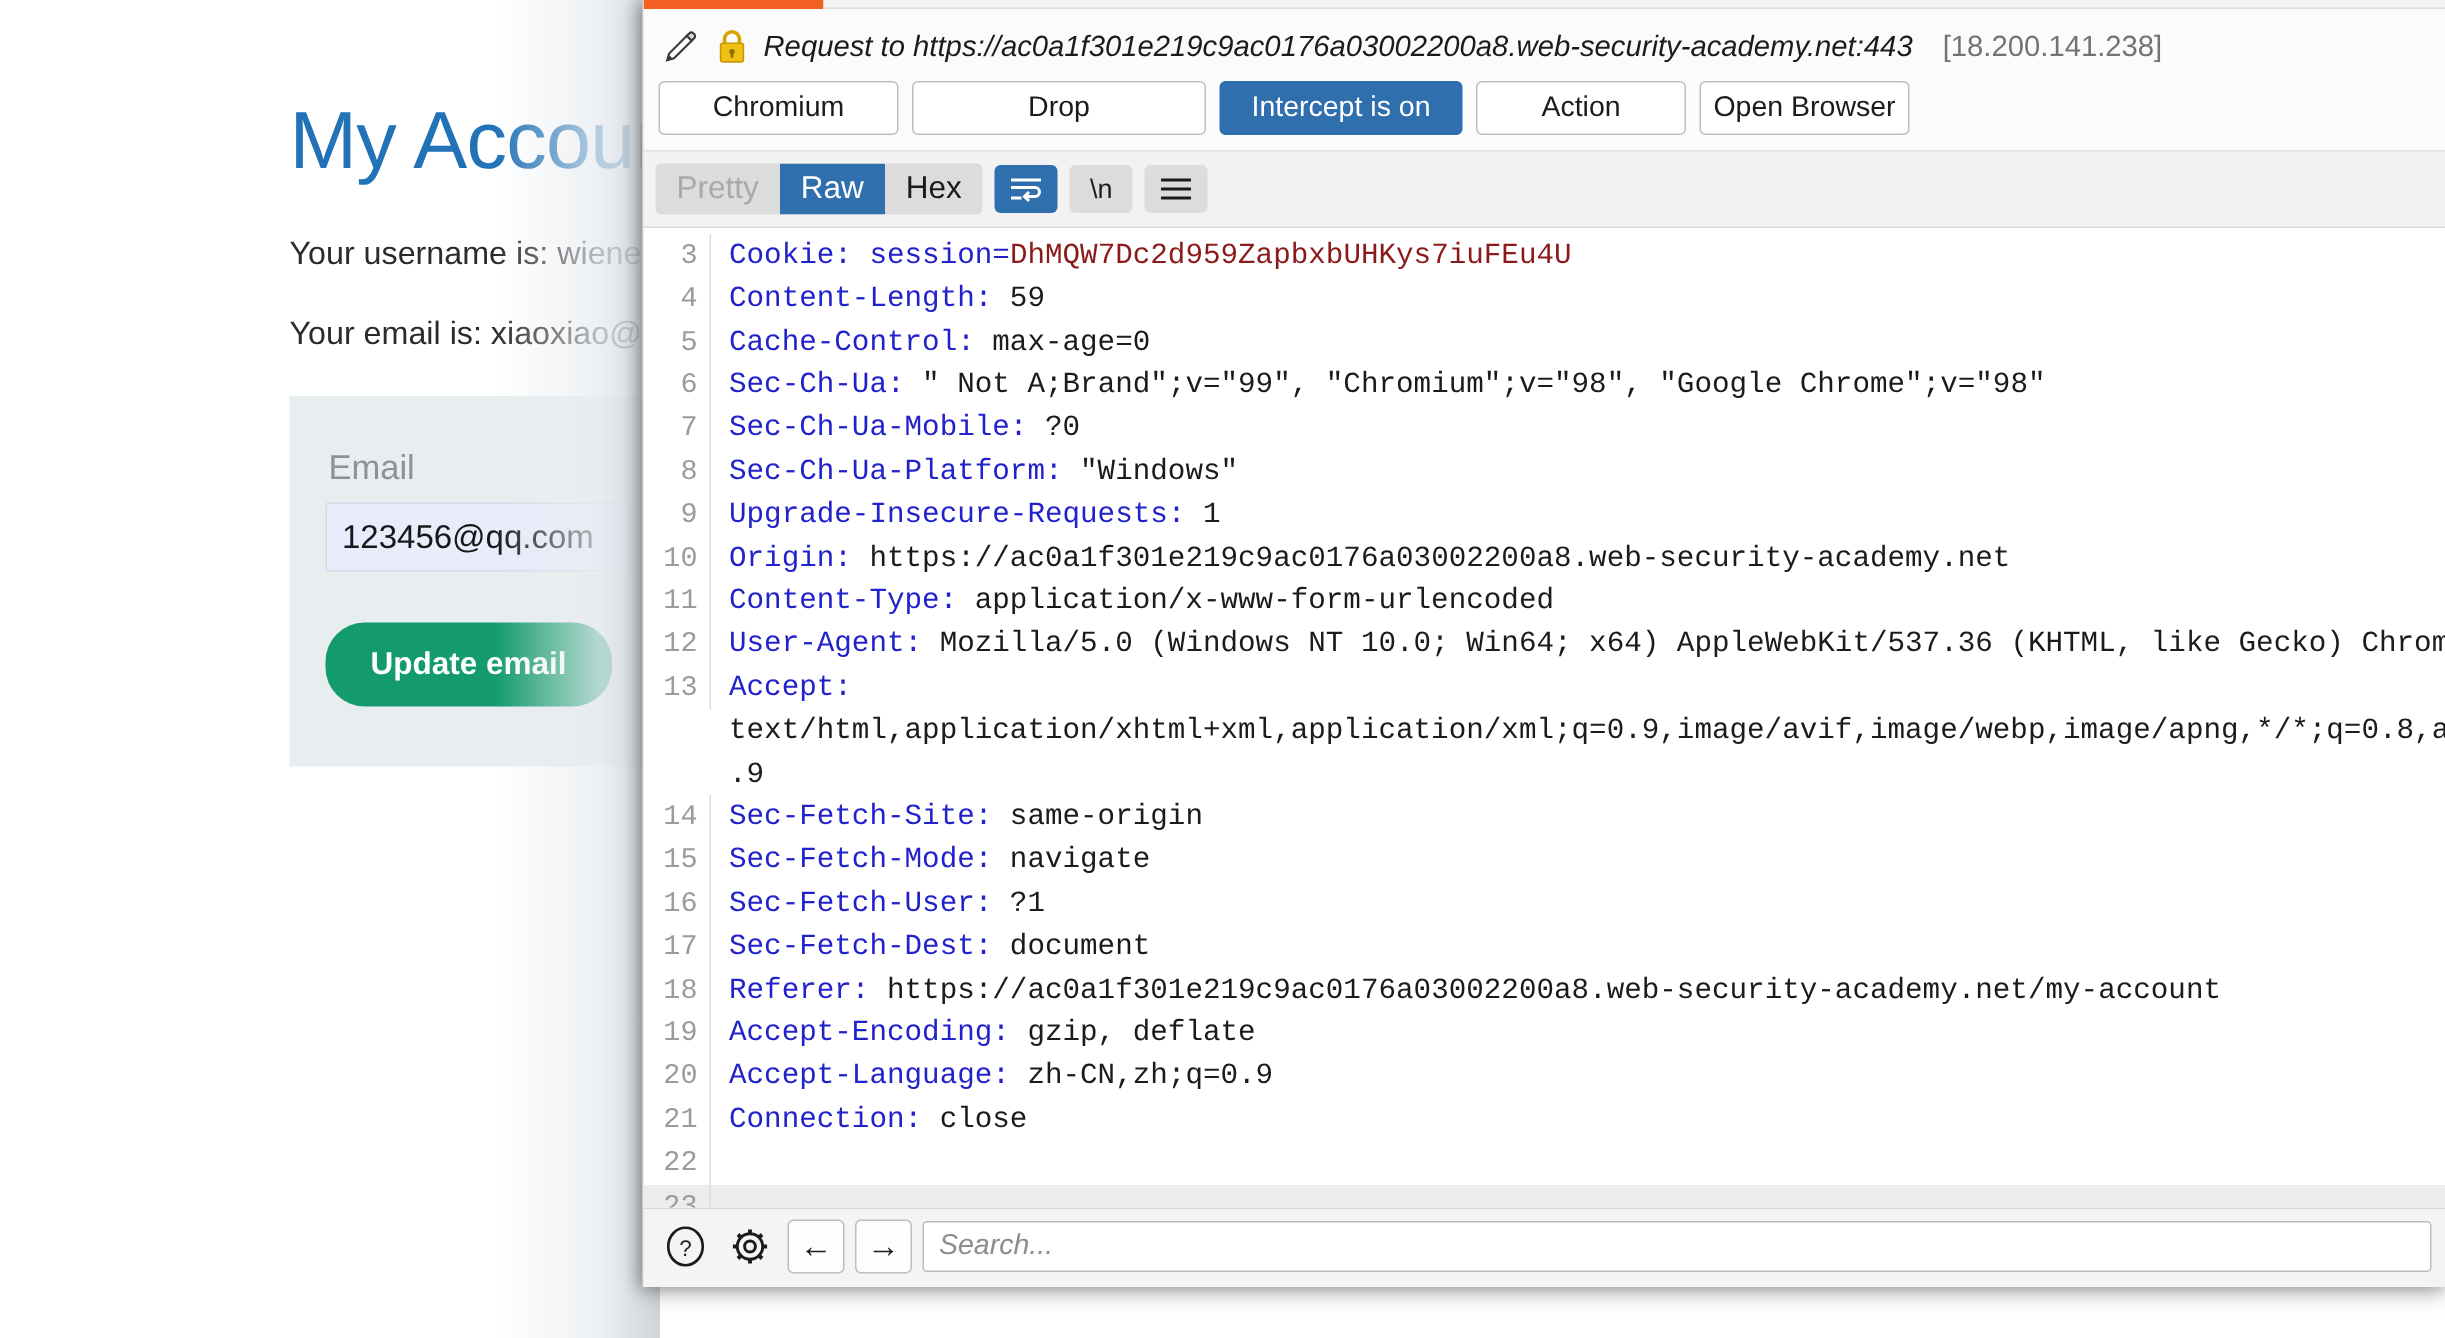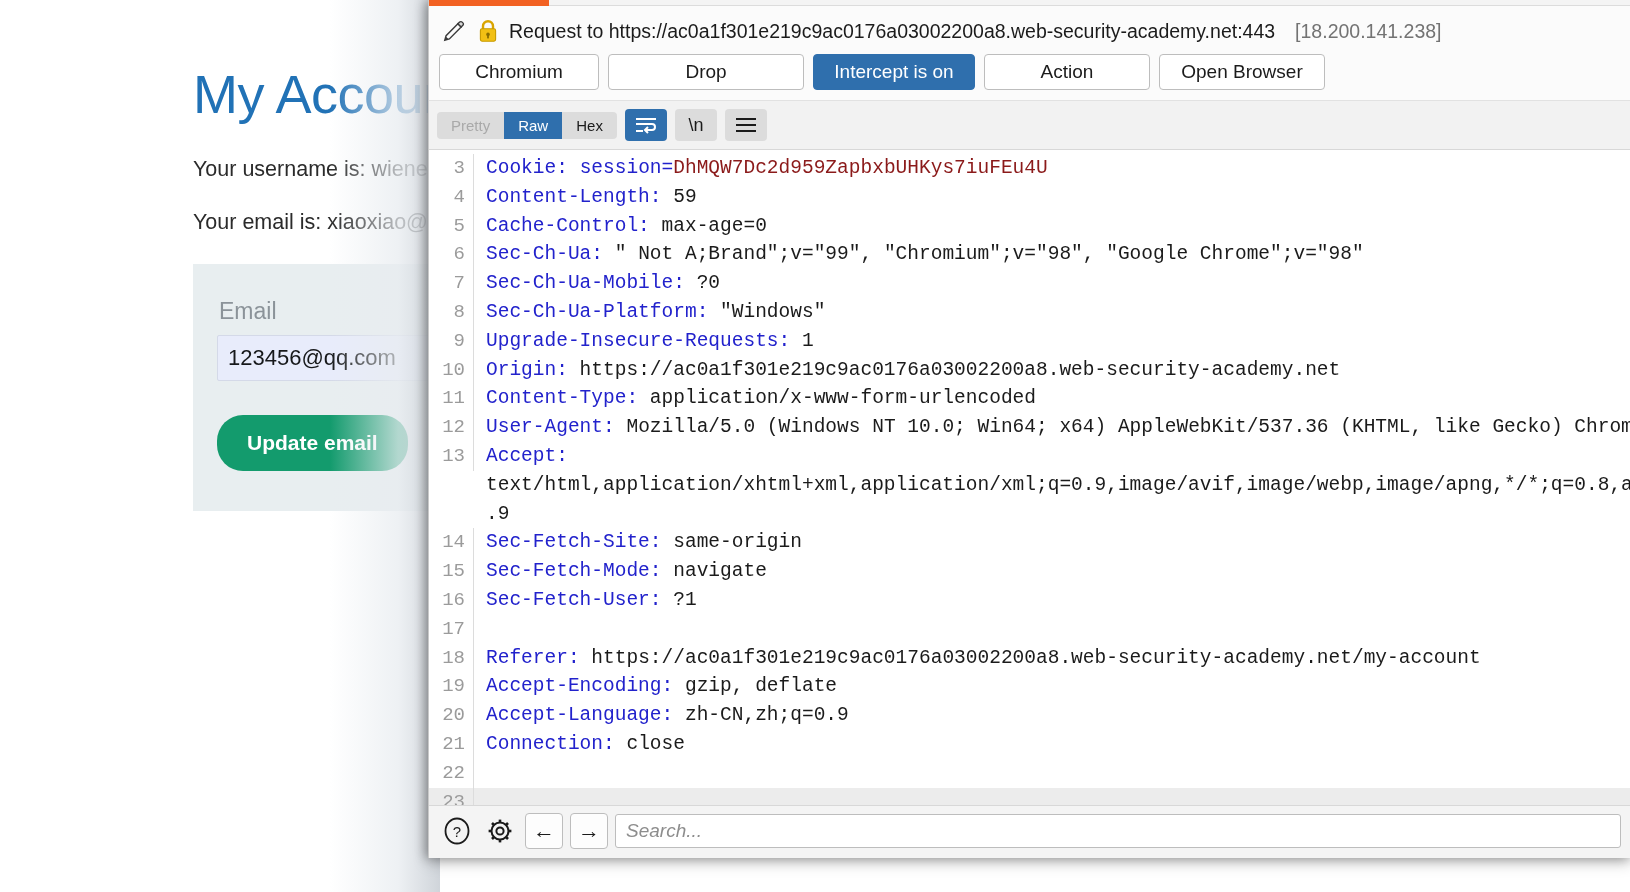--- a/index.html
+++ b/index.html
@@ -69,53 +69,54 @@
 
   
   #burp-title{
     display:flex;align-items:center;gap:10px;
     padding:12px 10px 10px 12px;flex:none;background:#fbfbfb;
   }
   .ico{display:inline-block;flex:none;line-height:0;}
   #req-title{
     font-size:19.5px;color:#1b1b1b;white-space:nowrap;
     font-family:"Liberation Sans", sans-serif;
+    font-style:italic;
   }
   #req-ip{
     font-size:19.5px;color:#737373;white-space:nowrap;margin-left:10px;
   }
 
   
   #burp-actions{
     display:flex;gap:9px;padding:0 12px 10px 10px;flex:none;
     background:#fbfbfb;
   }
   .btn{
     font-family:"Liberation Sans", sans-serif;
     font-size:19px;color:#1b1b1b;
     background:#ffffff;border:1px solid #bdbdbd;border-radius:4px;
     padding:6px 0;text-align:center;cursor:pointer;
   }
   .btn.w1{width:160px;}
   .btn.w2{width:196px;}
   .btn.w3{width:162px;}
-  .btn.w4{width:166px;}
+  .btn.w4{width:140px;}
   .btn.primary{
     background:#2f6fad;border-color:#2f6fad;color:#ffffff;text-align:center;
   }
 
   
   #burp-toolbar{
     display:flex;align-items:center;gap:8px;
     padding:8px 12px 8px 8px;flex:none;
     background:#f2f2f2;border-top:1px solid #e2e2e2;border-bottom:1px solid #d8d8d8;
   }
   .seg{display:flex;background:#dcdcdc;border-radius:4px;overflow:hidden;}
   .seg .seg-item{
-    font-size:15px;padding:5px 14px;color:#1b1b1b;cursor:pointer;
+    font-size:21px;padding:5px 14px;color:#1b1b1b;cursor:pointer;
     font-family:"Liberation Sans", sans-serif;
   }
   .seg .seg-item.disabled{color:#a9a9a9;cursor:default;}
   .seg .seg-item.active{background:#2f6fad;color:#ffffff;}
   .tbtn{
     width:42px;height:32px;border-radius:4px;background:#dcdcdc;
     display:flex;align-items:center;justify-content:center;cursor:pointer;
     font-size:18px;color:#1b1b1b;font-family:"Liberation Sans", sans-serif;
   }
   .tbtn.active{background:#2f6fad;color:#ffffff;}
@@ -301,20 +302,21 @@
       <div class="row">
         <div class="gutter">15</div>
         <div class="code"><span class="hdr">Sec-Fetch-Mode:</span><span class="val"> navigate</span></div>
       </div>
       <div class="row">
         <div class="gutter">16</div>
         <div class="code"><span class="hdr">Sec-Fetch-User:</span><span class="val"> ?1</span></div>
       </div>
       <div class="row">
         <div class="gutter">17</div>
+        <div class="code"><span class="hdr">Sec-Fetch-Dest:</span><span class="val"> document</span></div>
       </div>
       <div class="row">
         <div class="gutter">18</div>
         <div class="code"><span class="hdr">Referer:</span><span class="val"> https://ac0a1f301e219c9ac0176a03002200a8.web-security-academy.net/my-account</span></div>
       </div>
       <div class="row">
         <div class="gutter">19</div>
         <div class="code"><span class="hdr">Accept-Encoding:</span><span class="val"> gzip, deflate</span></div>
       </div>
       <div class="row">

